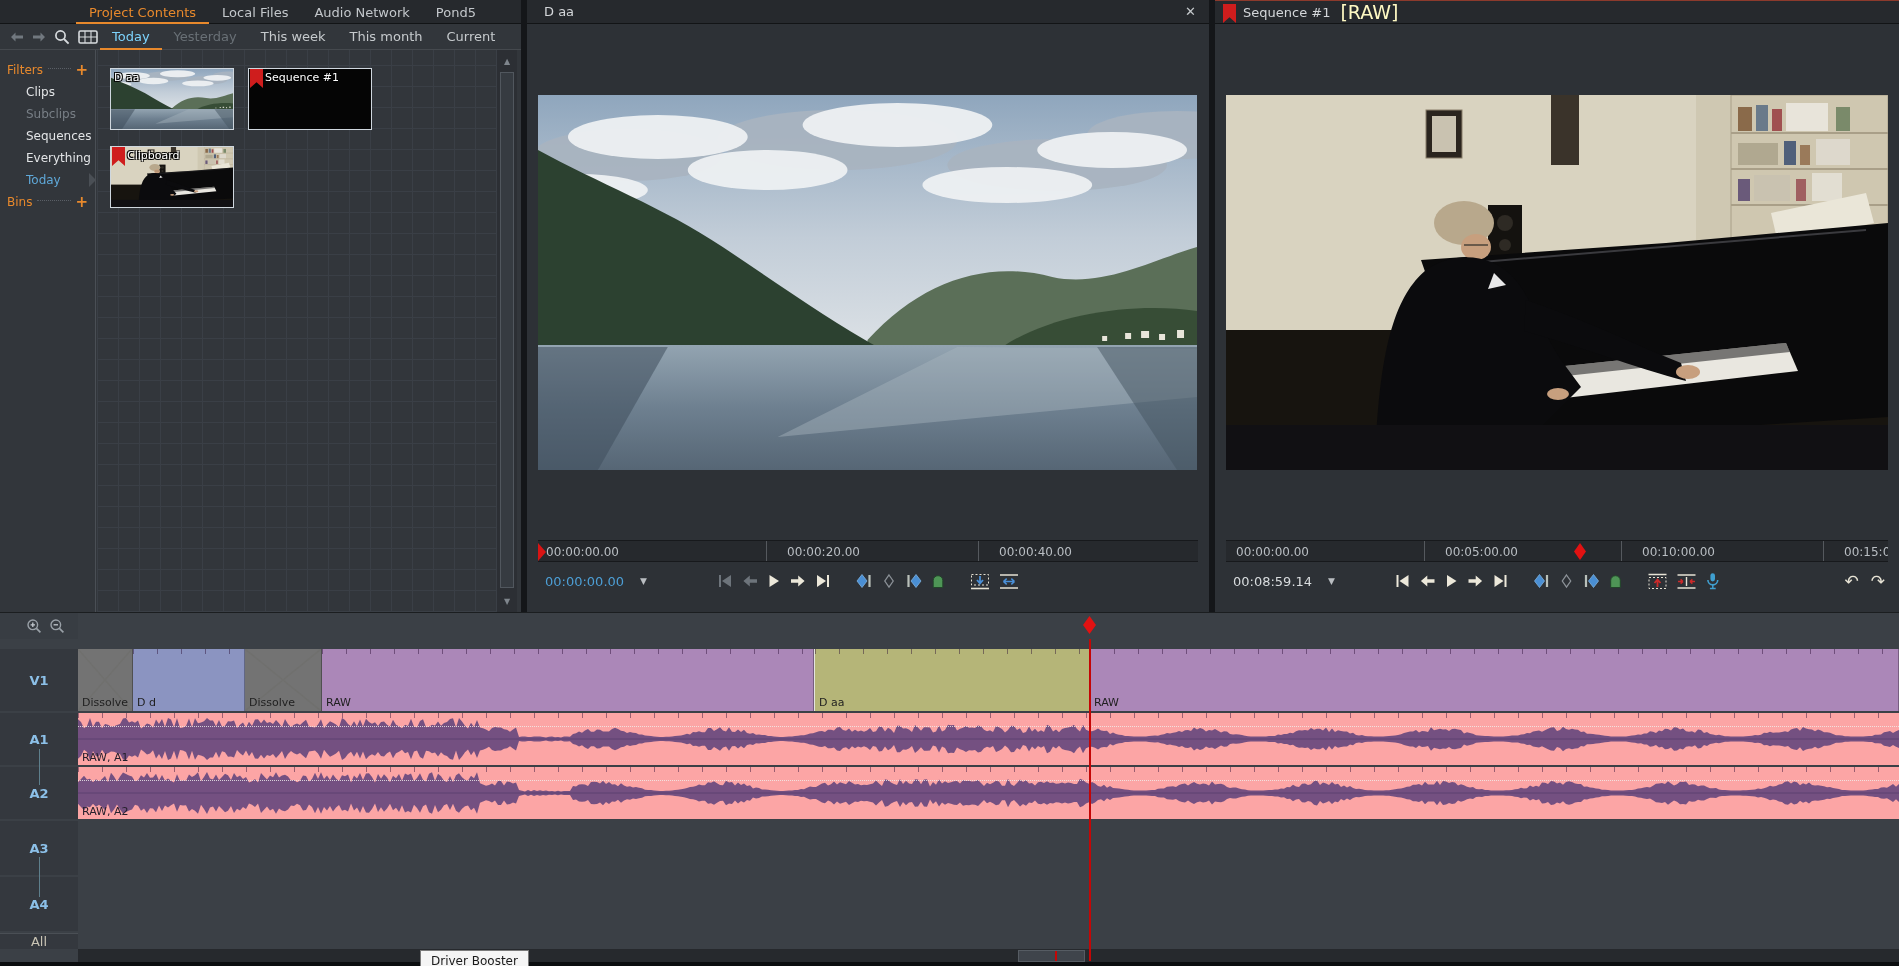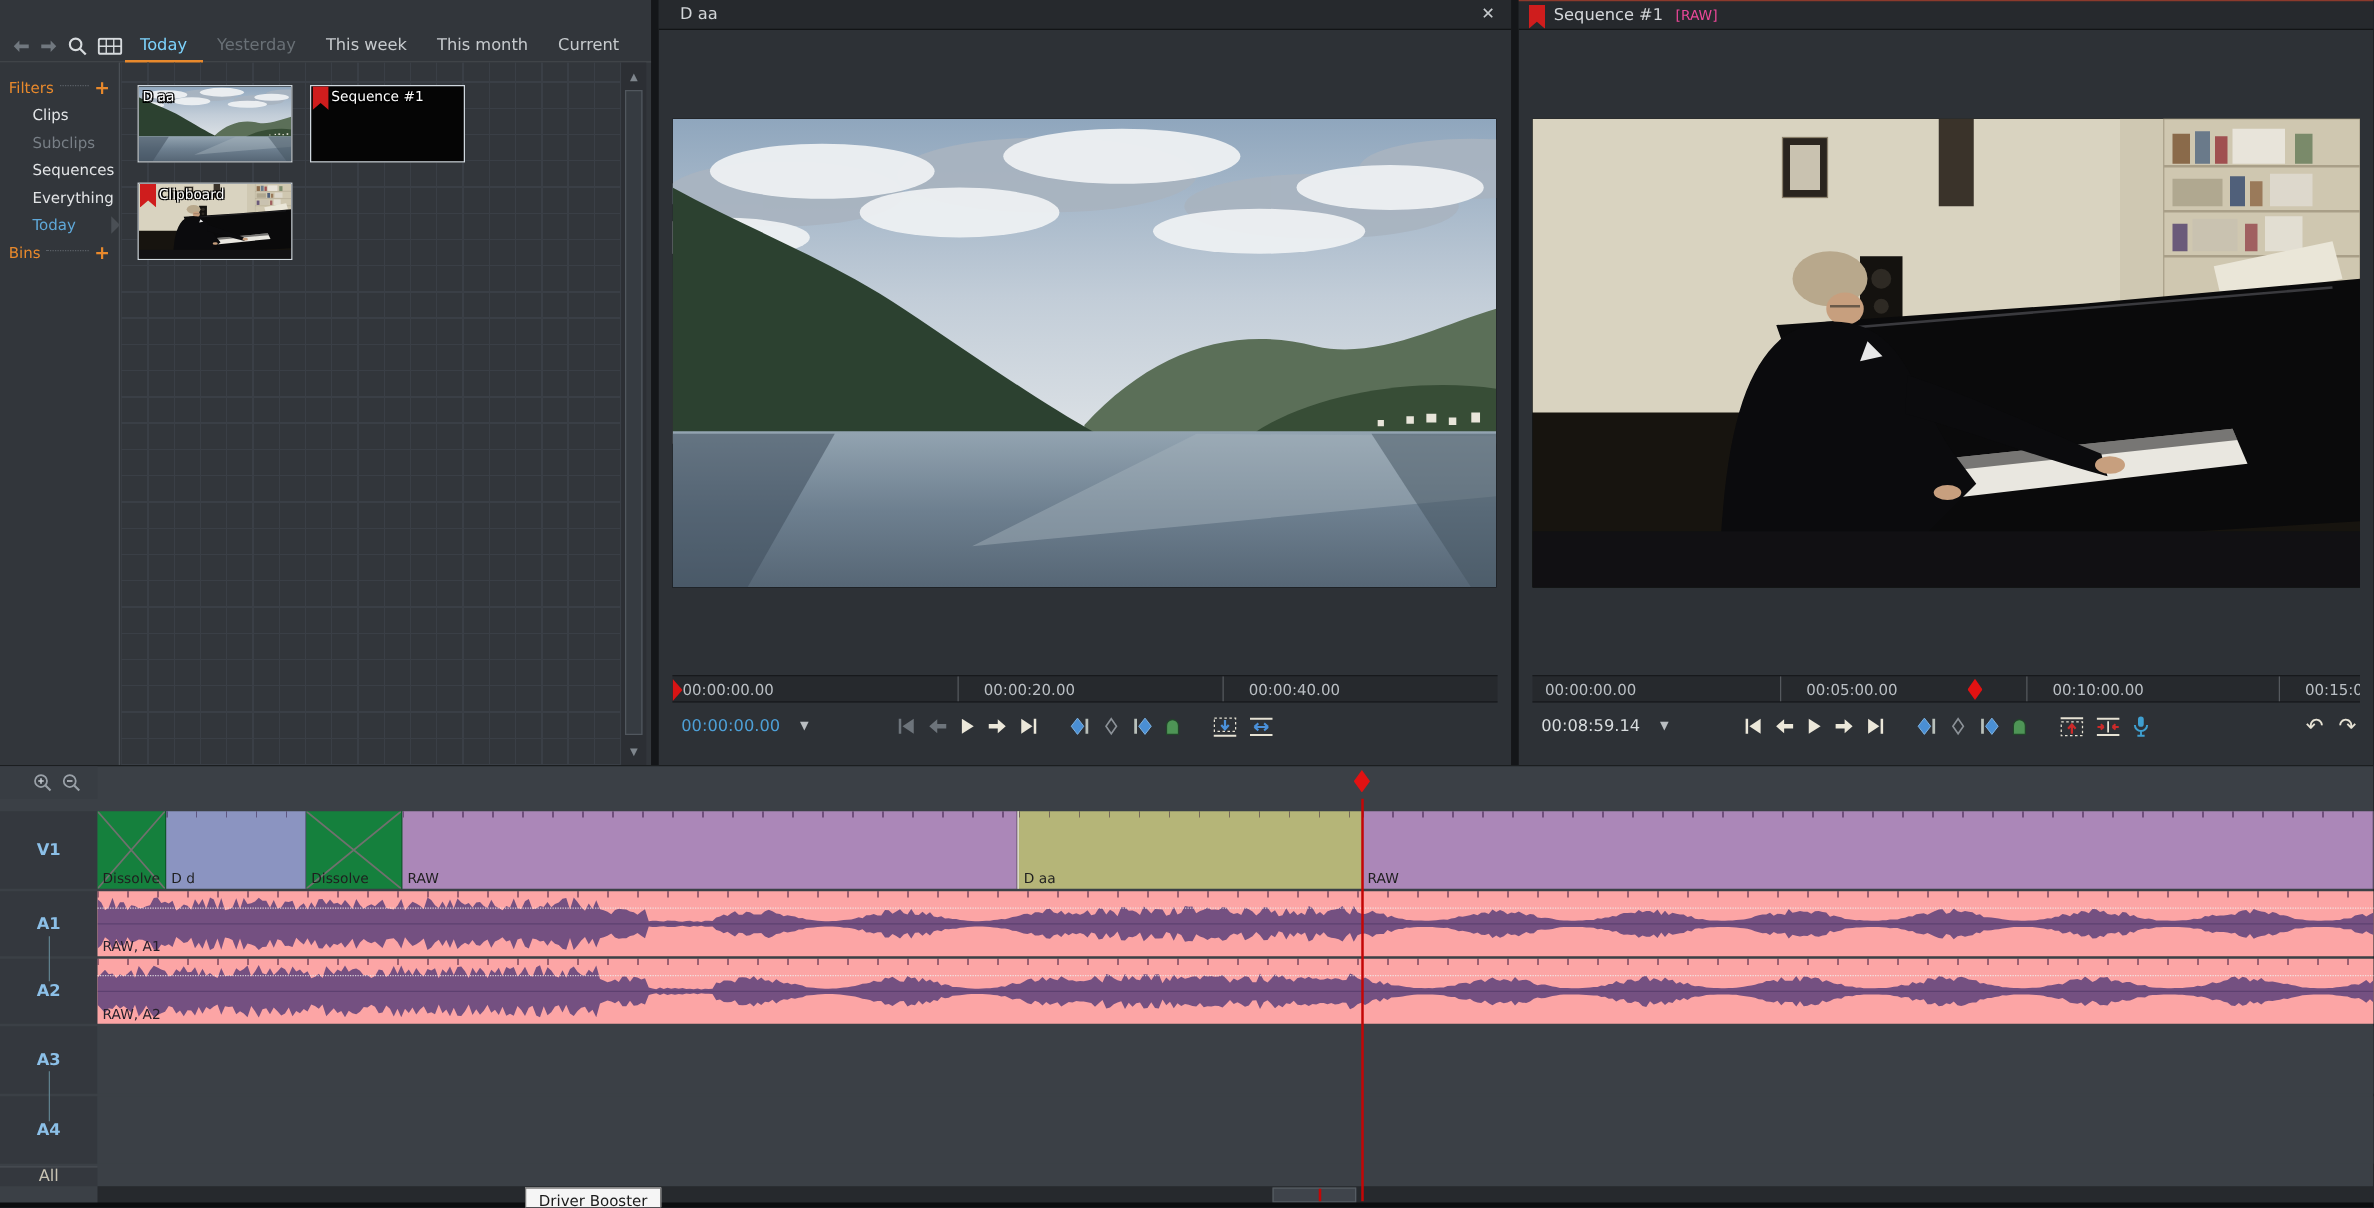--- a/index.html
+++ b/index.html
@@ -12,21 +12,21 @@
 .project{left:0;width:521px;background:#32363b}
 .source{left:527px;width:682px}
 .record{left:1215px;width:684px}
 .vgap{position:absolute;top:0;height:612px;width:6px;background:#141619}
 .gap1{left:521px}.gap2{left:1209px}
 
 .titlebar{position:absolute;top:0;left:0;right:0;height:24px;background:#26292d;border-bottom:1px solid #121416;display:flex;align-items:center}
 .record .titlebar{border-top:1px solid #8c3a2c}
 .vtitle{margin-left:17px;color:#d3d6d9;font-size:13px}
 .record .vtitle{margin-left:28px}
-.badge{margin-left:10px;color:#ec4899;font-size:11px}
+.badge{margin-left:10px;color:#fef9c3;font-size:19px}
 .closebtn{position:absolute;right:13px;top:4px;color:#c6cacd;font-size:13px;cursor:pointer}
 .bookmark{position:absolute;background:#cf1d1d;clip-path:polygon(0 0,100% 0,100% 100%,50% 70%,0 100%)}
 .title-flag{left:8px;top:3px;width:13px;height:19px}
 
 .mtabs{position:absolute;top:0;left:0;width:521px;height:24px;background:#26292d;border-bottom:1px solid #121416;display:flex;padding-left:76px}
 .mtab{display:flex;align-items:center;height:24px;padding:0 13px;color:#c3c7cb;cursor:pointer;white-space:nowrap}
 .mtab.active{color:#e8892c;box-shadow:inset 0 -3px 0 -1px #e8892c}
 .subtabs{position:absolute;top:24px;left:0;width:521px;height:26px;border-bottom:1px solid #45494e;display:flex;align-items:center}
 .navicons{display:flex;align-items:center;gap:8px;padding:0 8px 0 10px;width:100px}
 .ttab{display:flex;align-items:center;height:26px;padding:0 12px;color:#c6cacd;cursor:pointer;white-space:nowrap}
@@ -85,21 +85,21 @@
 .tl-ruler .rlab{position:absolute;top:0;height:26px;line-height:24px;color:#a6abb1;font-size:12px;border-left:1px solid #565b61;padding-left:6px;white-space:nowrap}
 .tl-head{position:absolute;left:0;width:78px;display:flex;align-items:center;justify-content:center;color:#8cc0e8;font-weight:bold;font-size:13px;background:#34383e;cursor:pointer}
 .tl-head.all{color:#c9c4b4;font-weight:normal;border-top:1px solid #4a4f55;background:#34383e}
 .tl-track{position:absolute;left:78px;right:0;background:#3b4046}
 .clip{position:absolute;top:0;bottom:0;overflow:hidden;cursor:pointer}
 .clip .clabel{position:absolute;left:4px;bottom:2px;font-size:11px;color:#1f1f1f;white-space:nowrap}
 .clip .ticks{position:absolute;left:0;right:0;top:0;height:5px;background:repeating-linear-gradient(90deg,rgba(40,10,50,.45) 0 1px,transparent 1px 24px)}
 .clip.purple{background:#ab87b8;border-right:1px solid rgba(0,0,0,.3)}
 .clip.olive{background:#b5b578;border-left:1px solid #e4e4e0}
 .clip.blue{background:#8b94c1;border-right:1px solid rgba(0,0,0,.3)}
-.clip.gray{background:#15803d;border-right:1px solid rgba(0,0,0,.3)}
+.clip.gray{background:#737373;border-right:1px solid rgba(0,0,0,.3)}
 .xfade{position:absolute;inset:0;width:100%;height:100%}
 .aclip{position:absolute;left:0;right:0;top:0;bottom:0;background:#fca5a5;cursor:pointer}
 .aclip .clabel{position:absolute;left:4px;bottom:1px;font-size:11px;color:#26202c;z-index:3}
 .aclip .lvl{position:absolute;left:0;right:0;top:13px;border-top:1px dotted #f0f0ee;opacity:.8;z-index:2}
 .aclip .ticks{position:absolute;left:0;right:0;top:0;height:5px;background:repeating-linear-gradient(90deg,rgba(40,10,50,.45) 0 1px,transparent 1px 24px);z-index:2}
 .wf{position:absolute;left:0;top:0}
 .linkline{position:absolute;left:39px;width:1px;background:#5e7f8c}
 .playhead{position:absolute;top:26px;width:2px;height:322px;background:#c40606;z-index:6;cursor:ew-resize}
 .ph-diamond{position:absolute;top:3px;width:13px;height:18px;background:#e21212;clip-path:polygon(50% 0,100% 50%,50% 100%,0 50%);z-index:7;cursor:ew-resize}
 .hscroll{position:absolute;left:78px;right:0;top:336px;height:14px;background:#26292d;cursor:pointer}
@@ -277,20 +277,34 @@
         </symbol>
 <symbol id="i-zoomout" viewBox="0 0 16 16">
           <circle cx="6.8" cy="6.8" r="4.8" fill="none" stroke="#9aa1a8" stroke-width="1.4"></circle>
           <path d="M10.4 10.4l4 4" stroke="#9aa1a8" stroke-width="1.7"></path>
           <path d="M4.6 6.8h4.4" stroke="#c3c9cf" stroke-width="1.3"></path>
         </symbol>
 </defs>
 </svg>
 
 <section class="panel project">
+  <div class="mtabs">
+    <div class="mtab active">
+          <span>Project Contents</span>
+        </div>
+    <div class="mtab">
+          <span>Local Files</span>
+        </div>
+    <div class="mtab">
+          <span>Audio Network</span>
+        </div>
+    <div class="mtab">
+          <span>Pond5</span>
+        </div>
+  </div>
   <div class="subtabs">
     <div class="navicons">
       <span class="tbtn">
             <svg width="14" height="12">
               <use href="#i-navback"></use>
             </svg>
           </span>
       <span class="tbtn">
             <svg width="14" height="12">
               <use href="#i-navfwd"></use>

